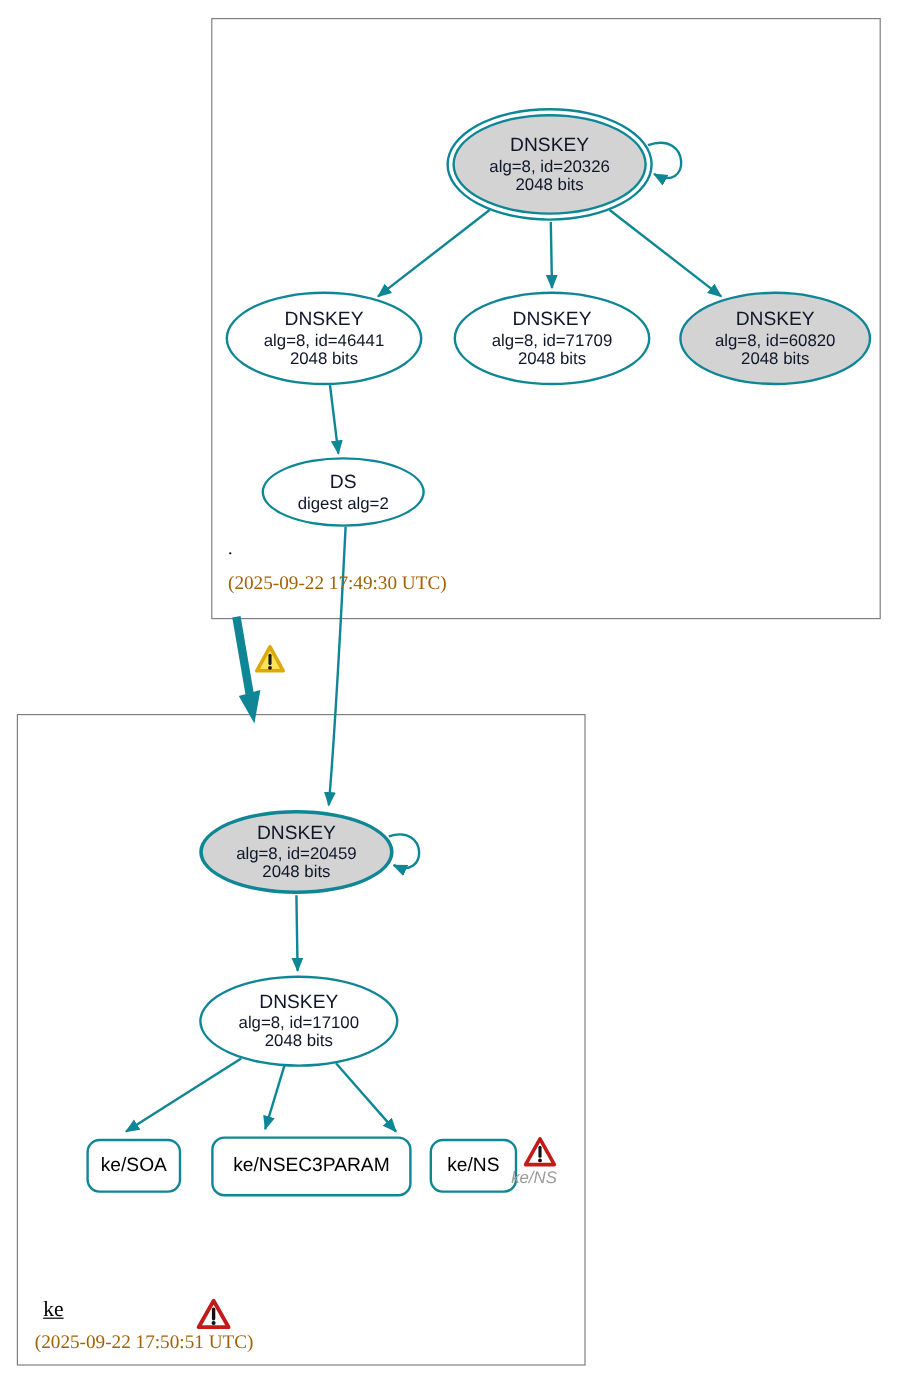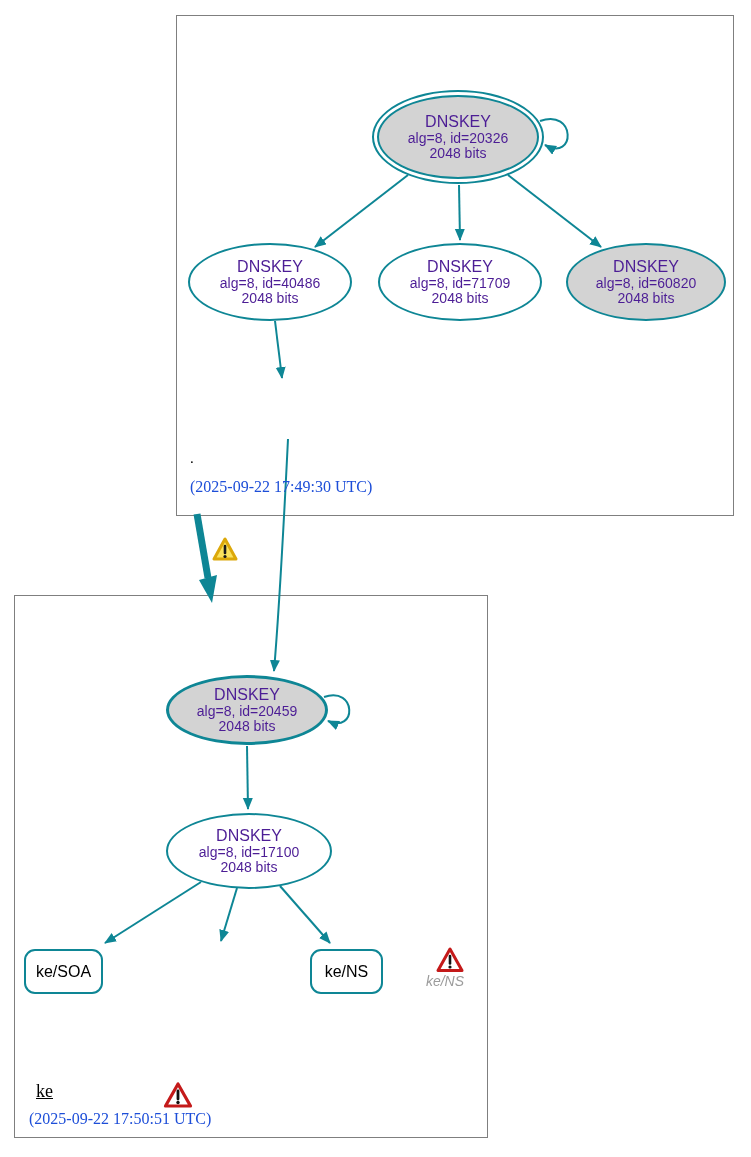--- a/index.html
+++ b/index.html
@@ -13,34 +13,34 @@
   html,body{margin:0;padding:0;background:#fff;}
   #canvas{position:relative;width:751px;height:1157px;background:#fff;overflow:hidden;
           font-family:"Liberation Sans",sans-serif;}
   .cluster{position:absolute;border:1px solid var(--box-border);background:transparent;z-index:0;}
   #edges{position:absolute;left:0;top:0;z-index:1;}
   .edge{stroke:var(--edge-teal);stroke-width:2;fill:none;}
   .edge-thick{stroke:var(--edge-teal);stroke-width:7;fill:none;}
   .arrowfill{fill:var(--edge-teal);}
   .node{position:absolute;box-sizing:border-box;display:flex;flex-direction:column;
         align-items:center;justify-content:center;text-align:center;
-        border:2px solid var(--edge-teal);border-radius:50%;background:#fff;z-index:2;color:#4c1d95;}
+        border:2px solid var(--edge-teal);border-radius:50%;background:#fff;z-index:2;color:#0f172a;}
   .node>span{position:relative;z-index:1;}
   .node .t{font-family:"Liberation Sans",sans-serif;font-size:16px;line-height:18px;}
   .node .d{font-family:Liberation Sans, sans-serif;font-size:14px;line-height:15px;}
   .gray{background:var(--ksk-fill);}
   .double{background:#fff;}
   .double::before{content:"";position:absolute;inset:3px;border:2px solid var(--edge-teal);
         border-radius:50%;background:var(--ksk-fill);z-index:0;}
   .thickborder{border-width:3px;}
   .rrset{position:absolute;box-sizing:border-box;display:flex;align-items:center;justify-content:center;
         border:2px solid var(--edge-teal);border-radius:11px;background:#fff;z-index:2;
-        font-family:"Liberation Sans",sans-serif;font-size:16px;color:#000;}
+        font-family:"Liberation Sans",sans-serif;font-size:16px;color:#000;margin-left:48px;}
   .zonename{position:absolute;z-index:2;font-family:"Liberation Serif",serif;color:#000;}
-  .stamp{position:absolute;z-index:2;font-family:"Liberation Serif",serif;font-size:16px;color:#1d4ed8;}
+  .stamp{position:absolute;z-index:2;font-family:"Liberation Serif",serif;font-size:16px;color:#a16207;}
   .err-label{position:absolute;z-index:2;font-family:"Liberation Sans",sans-serif;font-style:italic;
         font-size:14px;color:#9b9b9b;text-align:center;}
 </style>
 </head>
 <body>
 
 <div id="canvas">
 
   <div class="cluster" style="left:176px;top:15px;width:556px;height:499px;"></div>
   <div class="cluster" style="left:14px;top:595px;width:472px;height:541px;"></div>
@@ -95,56 +95,63 @@
   </svg>
 
   <div class="node double" style="left:372px;top:90px;width:172px;height:94px;">
     <span class="t">DNSKEY</span>
     <span class="d">alg=8, id=20326</span>
     <span class="d">2048 bits</span>
   </div>
 
   <div class="node" style="left:188px;top:243px;width:164px;height:78px;">
     <span class="t">DNSKEY</span>
-    <span class="d">alg=8, id=40486</span>
+    <span class="d">alg=8, id=46441</span>
     <span class="d">2048 bits</span>
   </div>
 
   <div class="node" style="left:378px;top:243px;width:164px;height:78px;">
     <span class="t">DNSKEY</span>
     <span class="d">alg=8, id=71709</span>
     <span class="d">2048 bits</span>
   </div>
 
   <div class="node gray" style="left:566px;top:243px;width:160px;height:78px;">
     <span class="t">DNSKEY</span>
     <span class="d">alg=8, id=60820</span>
     <span class="d">2048 bits</span>
   </div>
 
+  <div class="node" style="left:218px;top:381px;width:136px;height:58px;">
+    <span class="t">DS</span>
+    <span class="d">digest alg=2</span>
+  </div>
 
   <div class="zonename" style="left:190px;top:450px;font-size:15px;">.</div>
   <div class="stamp" style="left:190px;top:478px;">(2025-09-22 17:49:30 UTC)</div>
 
   <div class="node gray thickborder" style="left:166px;top:675px;width:162px;height:70px;">
     <span class="t">DNSKEY</span>
     <span class="d">alg=8, id=20459</span>
     <span class="d">2048 bits</span>
   </div>
 
   <div class="node" style="left:166px;top:813px;width:166px;height:76px;">
     <span class="t">DNSKEY</span>
     <span class="d">alg=8, id=17100</span>
     <span class="d">2048 bits</span>
   </div>
 
   <div class="rrset" style="left:24px;top:949px;width:79px;height:45px;">
     <span>ke/SOA</span>
   </div>
 
+  <div class="rrset" style="left:128px;top:947px;width:167px;height:50px;">
+    <span>ke/NSEC3PARAM</span>
+  </div>
 
   <div class="rrset" style="left:310px;top:949px;width:73px;height:45px;">
     <span>ke/NS</span>
   </div>
 
   <div class="err-label" style="left:413px;top:973px;width:64px;">ke/NS</div>
 
   <div class="zonename" style="left:36px;top:1081px;font-size:18px;text-decoration:underline;">ke</div>
   <div class="stamp" style="left:29px;top:1110px;">(2025-09-22 17:50:51 UTC)</div>
 

